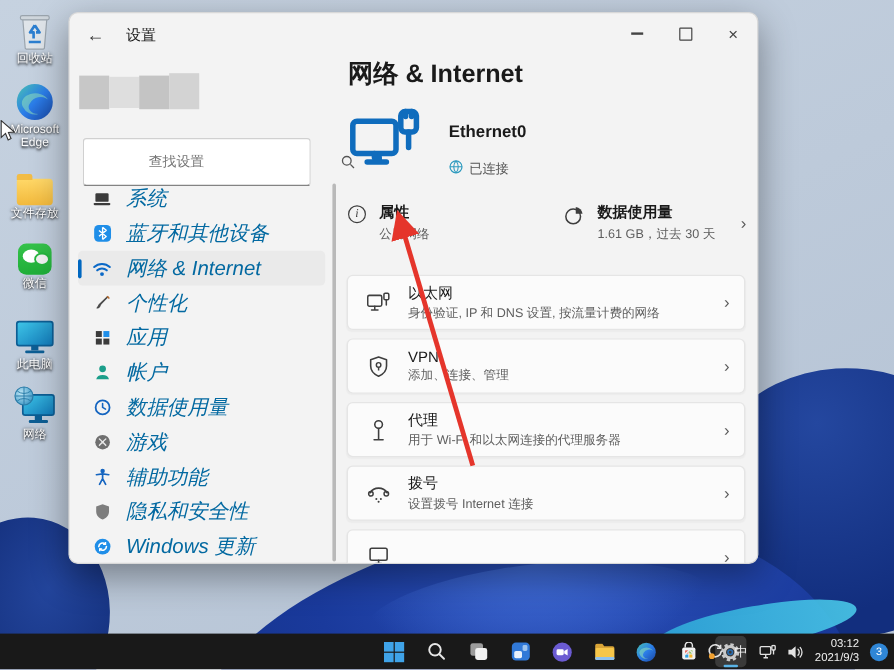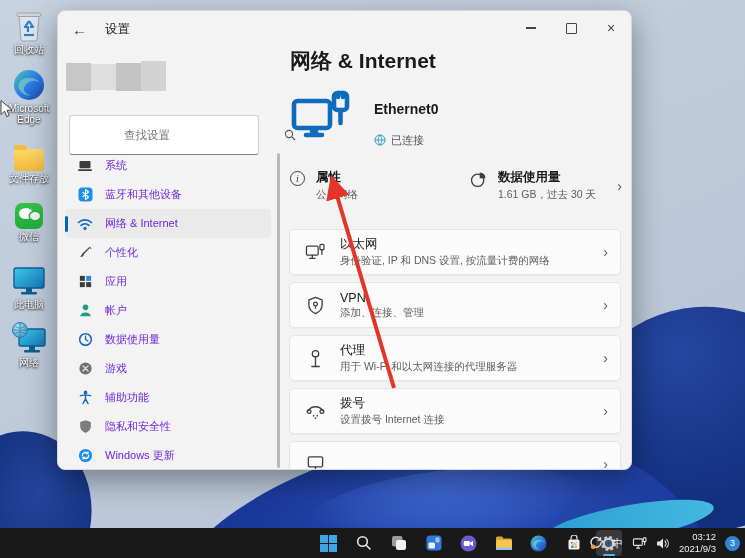--- a/index.html
+++ b/index.html
@@ -61,21 +61,21 @@
   .searchbox{position:absolute;left:11px;top:104px;width:190px;height:40px;background:#fff;
     border:1px solid #d0d0d0;border-bottom:1.5px solid #838383;border-radius:3px;
     display:flex;align-items:center;box-sizing:border-box;padding-left:48px;}
   .searchbox input{border:0;outline:0;flex:1;font-size:11.5px;padding:0 6px;background:transparent;
     font-family:inherit;color:#333;}
   .searchbox .mag{margin-right:7px;display:flex;}
   .nav{position:absolute;left:7px;top:140px;width:206px;}
   .nav-item{position:relative;height:29px;display:flex;align-items:center;gap:12px;
     padding-left:12px;border-radius:4px;cursor:pointer;}
   .nav-item .nico{width:16px;height:16px;display:flex;align-items:center;justify-content:center;}
-  .nav-item .nlbl{font-size:11px;color:#6d28d9;white-space:nowrap;}
+  .nav-item .nlbl{font-size:17px;color:#0369a1;white-space:nowrap;font-style:italic;}
   .nav-item.sel{background:#eaeaea;}
   .nav-item.sel:before{content:"";position:absolute;left:0;top:6.5px;width:3px;height:16px;
     background:#0067c0;border-radius:2px;}
   .side-scroll{position:absolute;left:219px;top:142px;width:2.5px;height:315px;background:#b9b9b9;
     border-radius:2px;}
   
   .content{position:absolute;left:231px;top:0;width:344px;height:460px;}
   .page-title{position:absolute;left:1px;top:36px;font-size:21px;font-weight:700;color:#1a1a1a;}
   .hero{position:absolute;left:1px;top:78px;display:flex;gap:22px;}
   .hero-text{padding-top:12px;}

